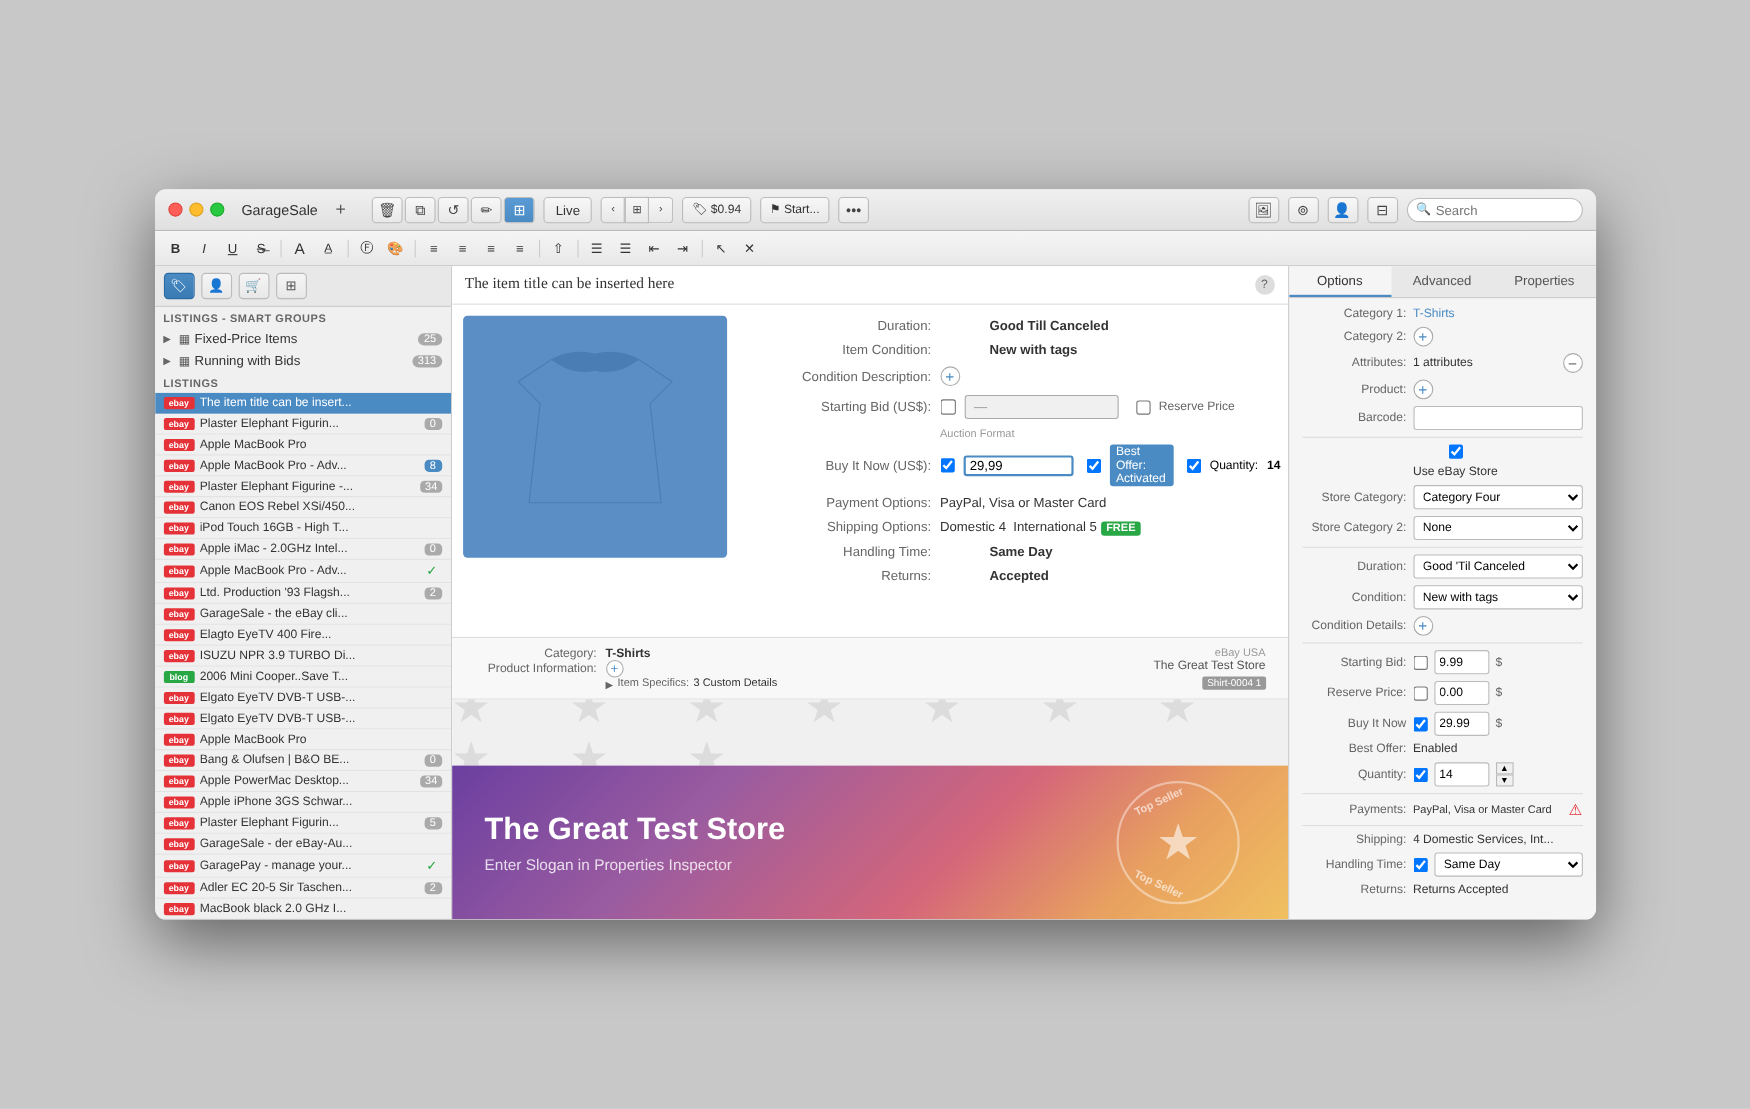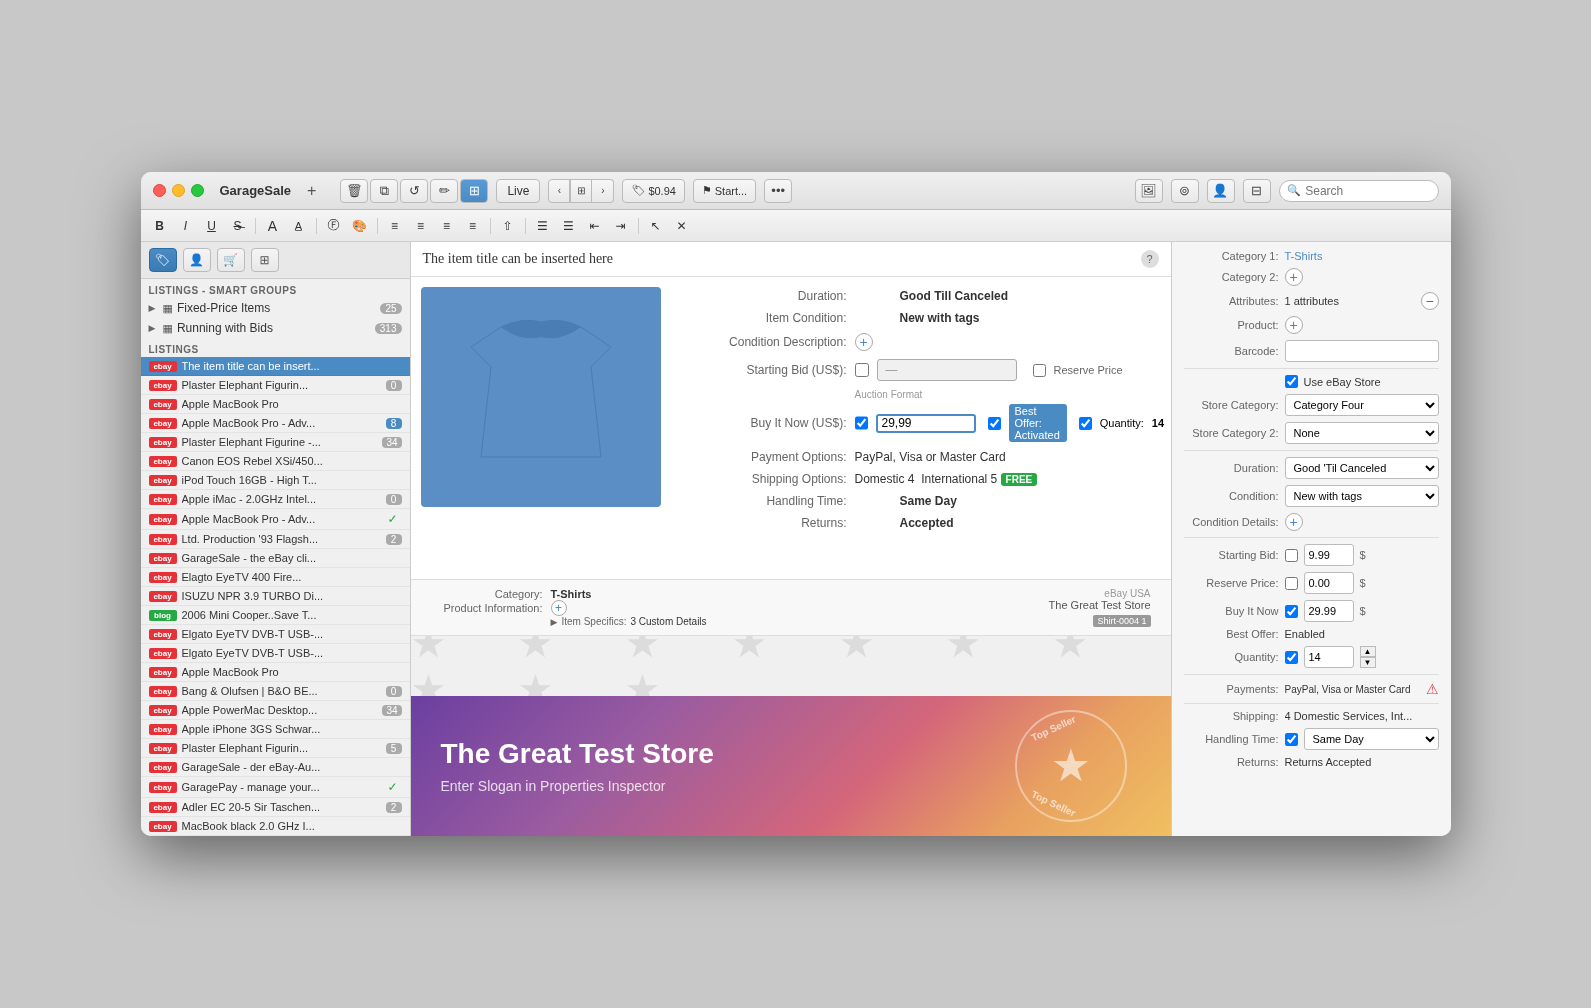--- a/index.html
+++ b/index.html
@@ -28,21 +28,21 @@
       display: flex;
       align-items: center;
       padding: 0 12px;
       gap: 8px;
     }
     .traffic-lights { display: flex; gap: 6px; }
     .tl { width: 13px; height: 13px; border-radius: 50%; }
     .tl-red { background: #ff5f57; border: 1px solid #e0443e; }
     .tl-yellow { background: #ffbd2e; border: 1px solid #dea123; }
     .tl-green { background: #28c940; border: 1px solid #1aab29; }
-    .app-title { font-size: 13px; font-weight: 700; color: #333; margin-left: 8px; text-align: center; }
+    .app-title { font-size: 13px; font-weight: 400; color: #333; margin-left: 8px; text-align: center; }
     .title-bar-add { margin-left: 8px; background: none; border: none; font-size: 16px; color: #555; cursor: pointer; }
     .title-bar-spacer { flex: 1; }
     .toolbar-btn {
       width: 28px; height: 24px;
       background: linear-gradient(to bottom, #f7f7f7, #e8e8e8);
       border: 1px solid #bbb;
       border-radius: 4px;
       display: flex; align-items: center; justify-content: center;
       cursor: pointer; font-size: 13px; color: #444;
     }
@@ -306,21 +306,21 @@
       flex: 1; height: 22px; border: 1px solid #bbb;
       border-radius: 3px; font-size: 11px; background: white;
       padding: 0 4px;
     }
     .minus-btn {
       width: 18px; height: 18px; border-radius: 50%;
       background: white; border: 1px solid #aaa;
       display: flex; align-items: center; justify-content: center;
       cursor: pointer; font-size: 14px; color: #666; line-height: 1;
     }
-    .checkbox-row { display: flex; align-items: center; gap: 6px; }
+    .checkbox-row { display: flex; align-items: center; gap: 6px; flex-direction: column; }
     .check-label { font-size: 11px; color: #333; }
     .sep-line { height: 1px; background: #ddd; margin: 6px 0; }
     .num-input { width: 50px; height: 22px; border: 1px solid #bbb; border-radius: 3px; font-size: 11px; padding: 0 4px; }
     .dollar-sign { font-size: 11px; color: #666; }
     .warning-icon { color: #e53238; font-size: 14px; }
     .enabled-text { font-size: 11px; color: #333; }
     .returns-text { font-size: 11px; color: #333; }
     .shipping-text { font-size: 11px; color: #333; white-space: nowrap; overflow: hidden; text-overflow: ellipsis; }
   </style>
 </head>
@@ -675,20 +675,25 @@
               <text x="60" y="22" text-anchor="middle" fill="rgba(255,255,255,0.9)" font-size="10" font-weight="bold" transform="rotate(-25,60,60)">Top Seller</text>
               <text x="60" y="105" text-anchor="middle" fill="rgba(255,255,255,0.9)" font-size="10" font-weight="bold" transform="rotate(25,60,60)">Top Seller</text>
               <text x="60" y="75" text-anchor="middle" fill="rgba(255,255,255,0.85)" font-size="45">★</text>
             </svg>
           </div>
         </div>
       </div>
     </div>
 
     <div class="right-panel">
+      <div class="panel-tabs">
+        <div class="panel-tab active">Options</div>
+        <div class="panel-tab">Advanced</div>
+        <div class="panel-tab">Properties</div>
+      </div>
 
       <div class="panel-section">
 
         <div class="panel-row">
           <span class="panel-label">Category 1:</span>
           <span class="panel-value blue">T-Shirts</span>
         </div>
 
         <div class="panel-row">
           <span class="panel-label">Category 2:</span>

